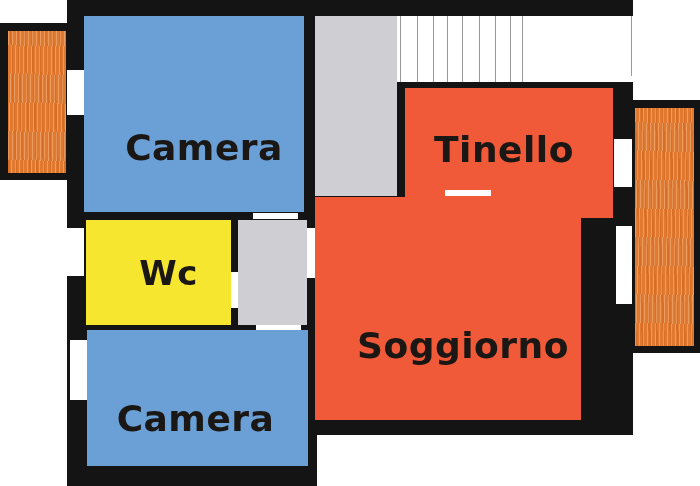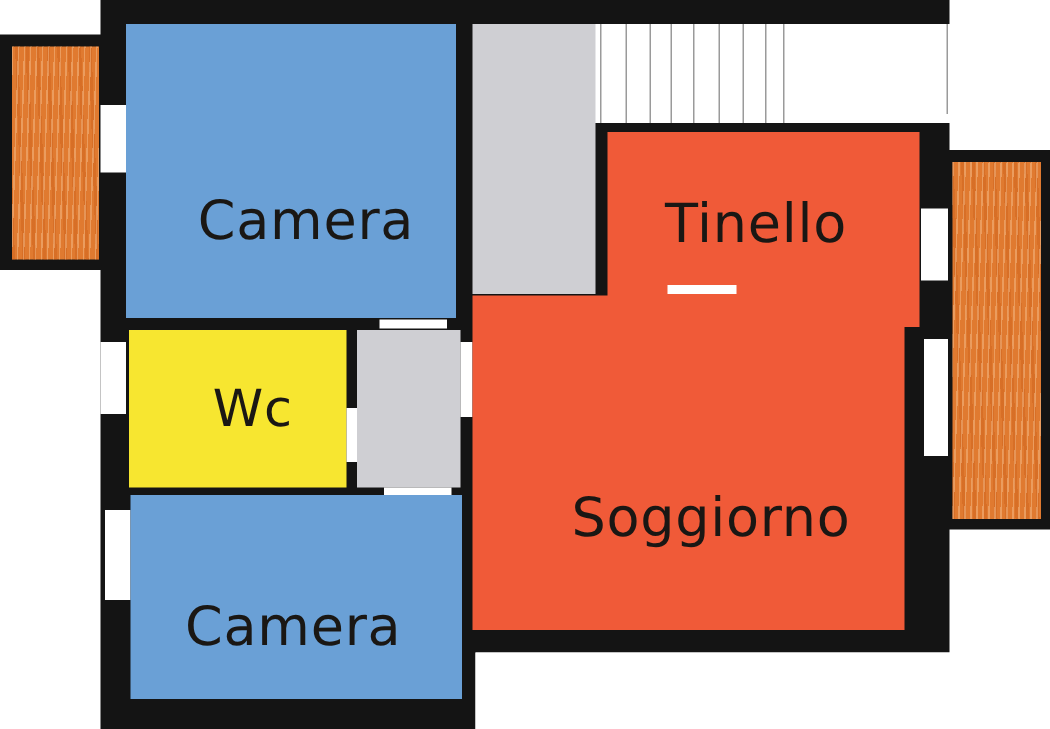--- a/index.html
+++ b/index.html
@@ -1,20 +1,20 @@
 <!DOCTYPE html>
 <html><head>
 <meta charset="utf-8">
 <style>
   html, body { margin: 0; padding: 0; background: #ffffff; }
   body { width: 700px; height: 486px; position: relative; overflow: hidden; font-family: "DejaVu Sans", sans-serif; }
   .abs { position: absolute; box-sizing: border-box; }
   .wall { background: #141414; }
   .room { display: flex; align-items: center; justify-content: center; }
-  .label { color: #1a1714; font-weight: normal; letter-spacing: 0.5px; }
+  .label { color: #1a1714; font-weight: bold; letter-spacing: 0.5px; }
   .balcony {
     background-color: #e07a30;
     background-image:
       repeating-linear-gradient(92deg, rgba(255,220,180,0.35) 0px, rgba(255,220,180,0.35) 1px, transparent 1px, transparent 4px),
       repeating-linear-gradient(88deg, rgba(200,90,20,0.35) 0px, rgba(200,90,20,0.35) 2px, transparent 2px, transparent 7px);
   }
   .gap { background: #ffffff; }
   .stair-line { position: absolute; top: 0; bottom: 0; width: 1px; background: #9a9a9a; }
 </style>
 </head>
@@ -69,18 +69,18 @@
 </div>
 
 <div class="abs" style="left:614px;top:16px;width:18px;height:60px;background:#ffffff;border-right:1px solid #9a9a9a;"></div>
 
 <div class="abs room" style="left:405px;top:88px;width:208px;height:130px;background:#f05a38;">
   <span class="label" style="font-size:36px;margin-top:-8px;margin-left:-10px;">Tinello</span>
 </div>
 <div class="abs gap" style="left:445px;top:190px;width:46px;height:6px;"></div>
 <div class="abs gap" style="left:614px;top:139px;width:18px;height:48px;"></div>
 
-<div class="abs room" style="left:315px;top:197px;width:288px;height:223px;background:#f05a38;">
+<div class="abs room" style="left:315px;top:197px;width:266px;height:223px;background:#f05a38;">
   <span class="label" style="font-size:36px;margin-top:74px;margin-left:30px;">Soggiorno</span>
 </div>
 <div class="abs gap" style="left:616px;top:226px;width:16px;height:78px;"></div>
 
 <div class="abs" style="left:317px;top:435px;width:383px;height:51px;background:#ffffff;"></div>
 
 </body></html>

